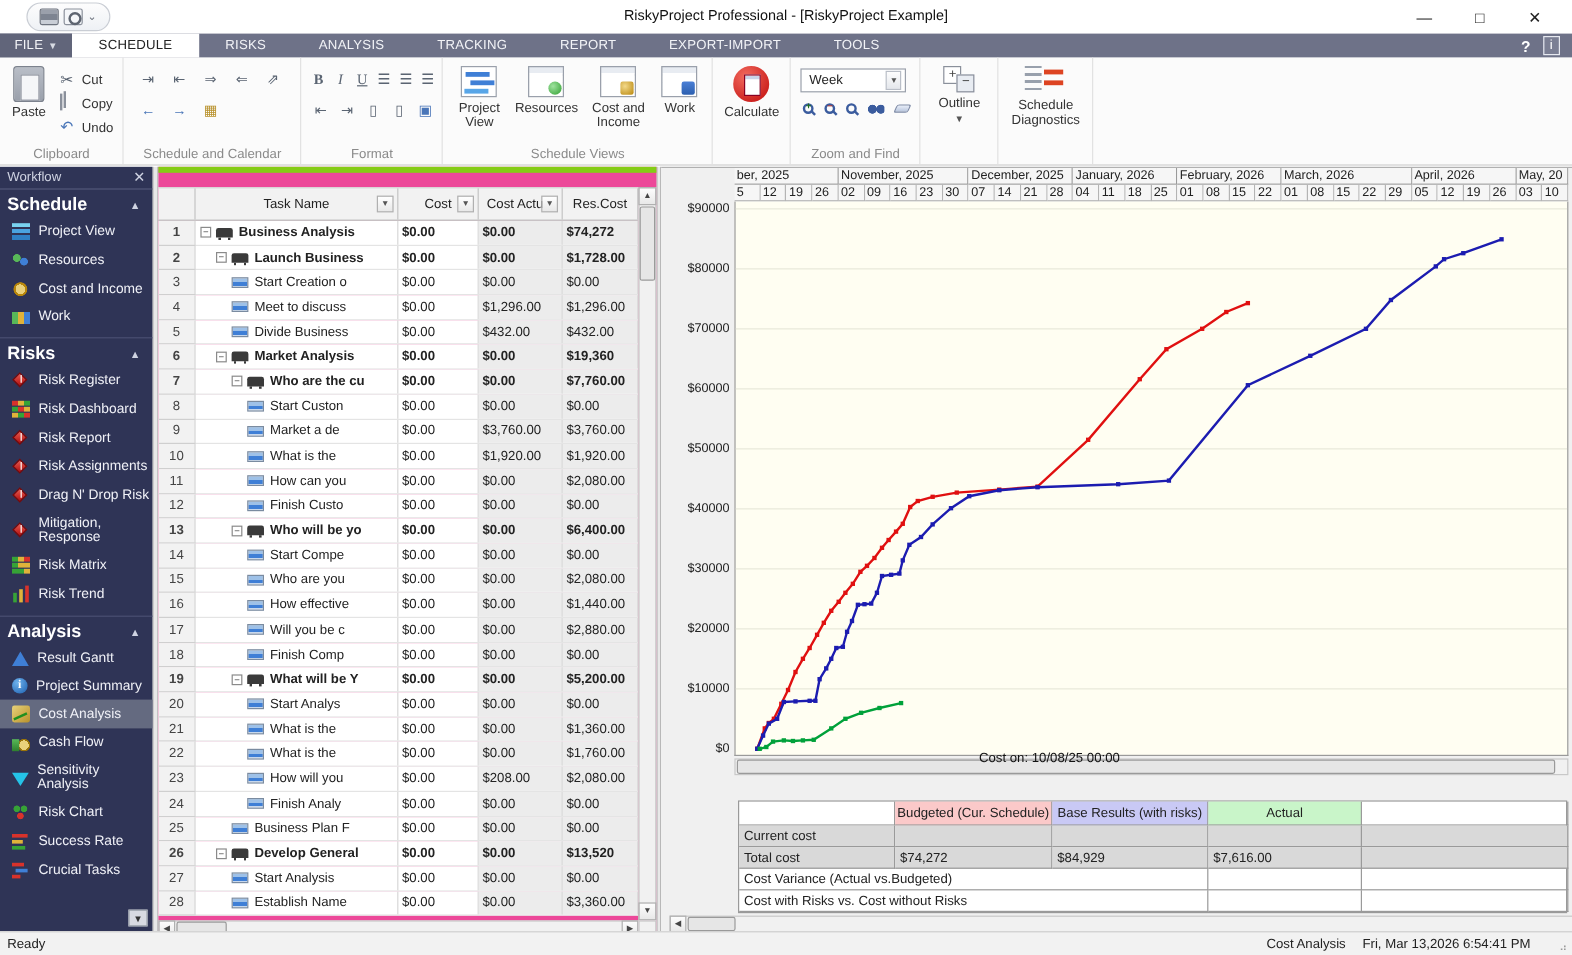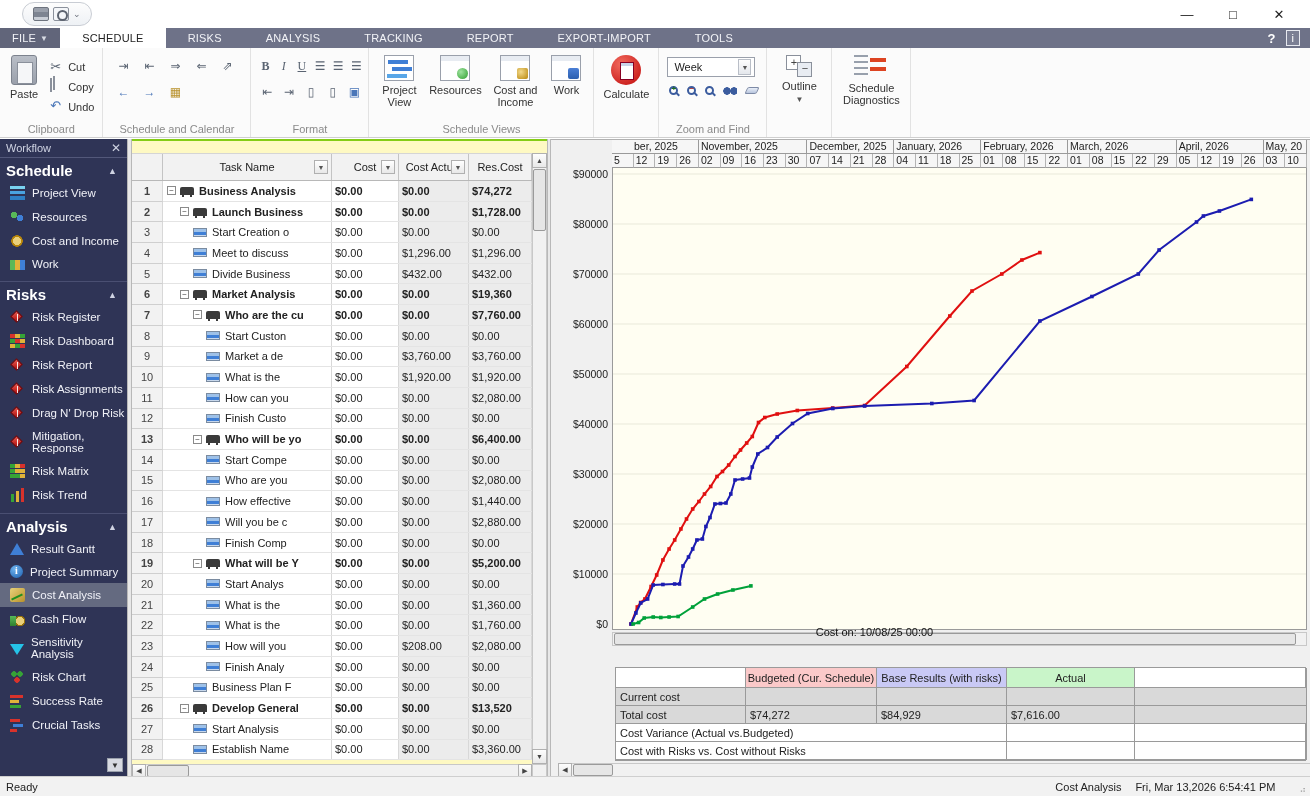--- a/index.html
+++ b/index.html
@@ -105,21 +105,21 @@
   .ic-sensitivity { width:0; height:0; border-left:7px solid transparent; border-right:7px solid transparent; border-top:11px solid #25c3e8; background:none; margin-top:2px; }
   .ic-risk-chart { background:radial-gradient(circle at 4px 4px,#36a336 0 2.5px,transparent 3px), radial-gradient(circle at 10px 4px,#36a336 0 2.5px,transparent 3px), radial-gradient(circle at 7px 10px,#d8322b 0 2.5px,transparent 3px); }
   .ic-success-rate { background:linear-gradient(#d8322b,#d8322b) 0 1px/13px 3px no-repeat, linear-gradient(#e0b23a,#e0b23a) 0 6px/9px 3px no-repeat, linear-gradient(#36a336,#36a336) 0 11px/11px 3px no-repeat; }
   .ic-crucial-tasks { background:linear-gradient(#d8322b,#d8322b) 0 1px/10px 3px no-repeat, linear-gradient(#3f7fd6,#3f7fd6) 3px 6px/10px 3px no-repeat, linear-gradient(#d8322b,#d8322b) 0 11px/7px 3px no-repeat; }
   .sb-bottombtn { position:absolute; right:4px; bottom:4px; width:16px; height:14px; background:#d8dae2; border:1px solid #9aa0ab; color:#333; font-size:8px; display:flex; align-items:center; justify-content:center; }
 
   
   .vsplit { width:5px; background:#e8e8e8; border-left:1px solid #b8b8b8; border-right:1px solid #b8b8b8; flex:0 0 auto; }
 
   
-  .tablepanel { position:relative; width:415px; flex:0 0 auto; background:#fef9c3; border-top:2px solid #84cc16; }
+  .tablepanel { position:relative; width:415px; flex:0 0 auto; background:#ec4899; border-top:5px solid #84cc16; }
   .thead { position:absolute; left:0; top:12px; height:28px; display:flex; width:400px; background:#f2f2f2; border-bottom:1px solid #b8b8b8; border-top:1px solid #d5d5d5; }
   .th { border-right:1px solid #c4c4c4; display:flex; align-items:center; justify-content:center; gap:4px; font-size:11px; color:#222; position:relative; }
   .th .fbtn { width:14px; height:14px; border:1px solid #b0b0b0; background:linear-gradient(#fff,#e8e8e8); font-size:7px; color:#555; display:flex; align-items:center; justify-content:center; position:absolute; right:3px; }
   .tbody { position:absolute; left:0; top:40px; width:400px; height:583px; overflow:hidden; }
   .trow { display:flex; height:20.7px; border-bottom:1px solid #e4e4e4; background:#fff; }
   .td { border-right:1px solid #d8d8d8; display:flex; align-items:center; overflow:hidden; white-space:nowrap; padding:0 3px; }
   .td.num { justify-content:center; background:#f2f2f2; color:#444; border-bottom:1px solid #cfcfcf; margin-bottom:-1px; }
   .td.shade { background:#ececec; }
   .trow.sum { font-weight:bold; }
   .expbox { width:9px; height:9px; border:1px solid #8a8a8a; background:#fff; font-size:8px; line-height:7px; text-align:center; color:#444; margin-right:4px; flex:0 0 auto; font-weight:normal; }
@@ -154,20 +154,21 @@
 <body>
 
 <div id="app">
 
   <div class="titlebar">
     <div class="qat">
       <span class="qat-ic ic-printer"></span>
       <span class="qat-ic ic-preview"></span>
       <span class="qat-chev">⌄</span>
     </div>
+    <div class="win-title">RiskyProject Professional - [RiskyProject Example]</div>
     <div class="win-controls">
       <div class="wbtn">—</div>
       <div class="wbtn">□</div>
       <div class="wbtn">✕</div>
     </div>
   </div>
 
   <div class="menubar">
     <div style="display:flex">
         <div class="mtab file">FILE<span class="chev">▼</span></div>
@@ -767,21 +768,21 @@
           <div class="ylab" style="top: 328px;">$30000</div>
           <div class="ylab" style="top: 278px; padding-left: 40px;">$40000</div>
           <div class="ylab" style="top: 228px;">$50000</div>
           <div class="ylab" style="top: 178px;">$60000</div>
           <div class="ylab" style="top: 128px;">$70000</div>
           <div class="ylab" style="top: 78px;">$80000</div>
           <div class="ylab" style="top: 28px;">$90000</div>
         </div>
       <div class="timeline">
         <div class="tl-months">
-            <div class="tl-month" style="width: 86.875px; text-align: center;">ber, 2025</div>
+            <div class="tl-month" style="width: 86.875px;">ber, 2025</div>
             <div class="tl-month" style="width: 108.594px;">November, 2025</div>
             <div class="tl-month" style="width: 86.875px;">December, 2025</div>
             <div class="tl-month" style="width: 86.875px;">January, 2026</div>
             <div class="tl-month" style="width: 86.875px;">February, 2026</div>
             <div class="tl-month" style="width: 108.594px;">March, 2026</div>
             <div class="tl-month" style="width: 86.875px;">April, 2026</div>
             <div class="tl-month" style="width: 43.4375px;">May, 20</div>
           </div>
         <div class="tl-weeks">
             <div class="tl-week" style="width: 21.7188px;">5</div>

